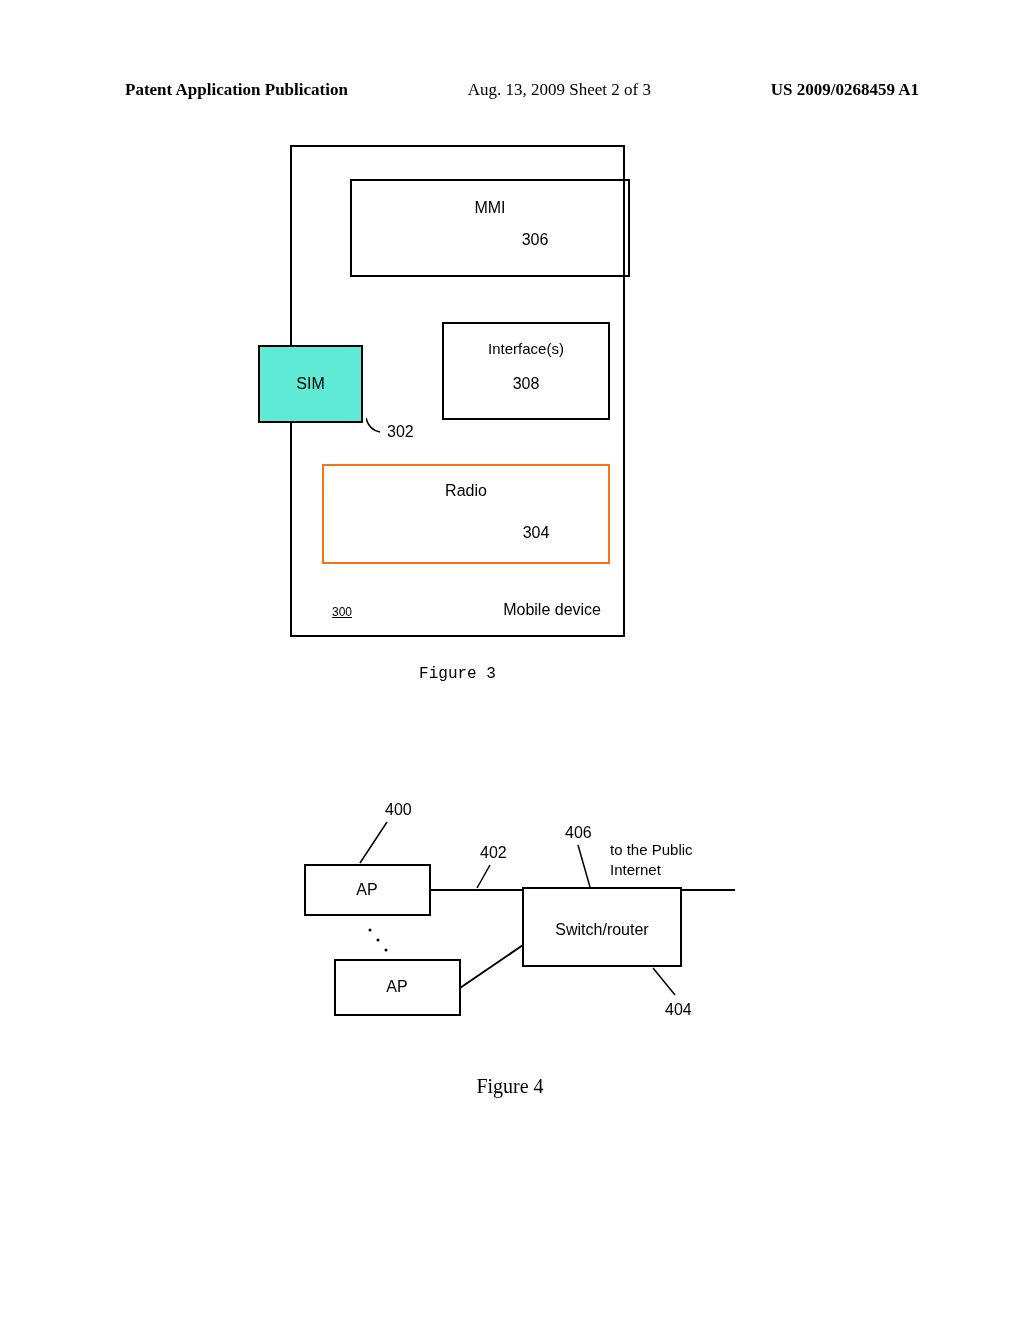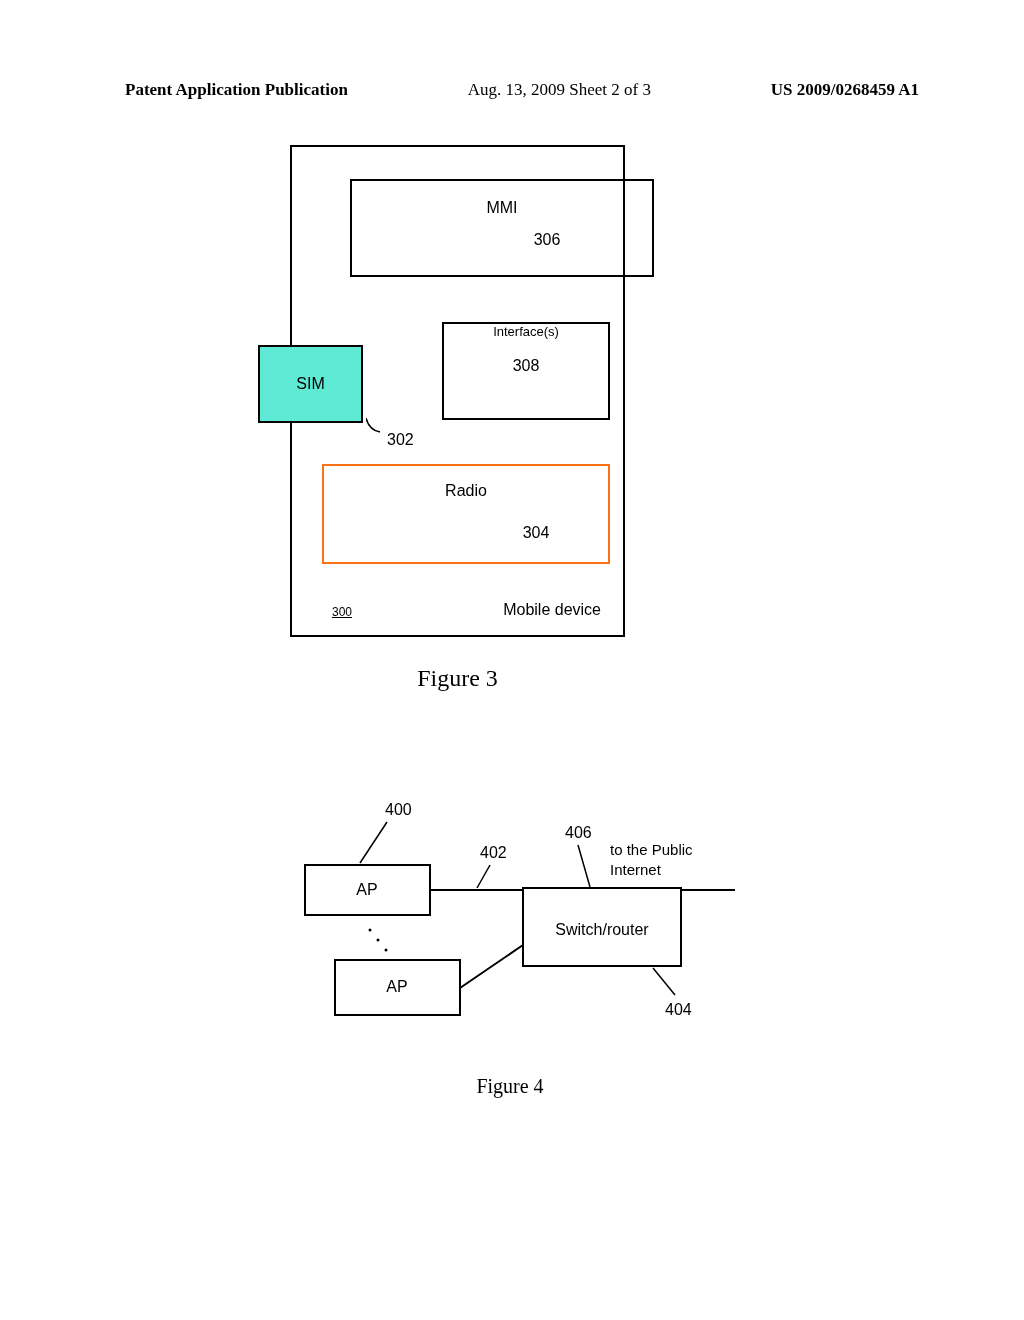--- a/index.html
+++ b/index.html
@@ -44,21 +44,21 @@
     .mobile-device-box {
       position: relative;
       width: 335px;
       height: 492px;
       border: 2px solid black;
     }
     .mmi-box {
       position: absolute;
       top: 32px;
       left: 58px;
-      width: 304px;
+      width: 280px;
       height: 98px;
       border: 2px solid black;
       text-align: center;
     }
     .mmi-text {
       font-family: Arial, sans-serif;
       font-size: 16px;
       margin-top: 18px;
     }
     .mmi-num {
@@ -71,22 +71,22 @@
       position: absolute;
       top: 175px;
       left: 150px;
       width: 168px;
       height: 98px;
       border: 2px solid black;
       text-align: center;
     }
     .interfaces-text {
       font-family: Arial, sans-serif;
-      font-size: 13px;
-      margin-top: 0;
+      font-size: 15px;
+      margin-top: 16px;
     }
     .interfaces-num {
       font-family: Arial, sans-serif;
       font-size: 16px;
       margin-top: 18px;
     }
     .sim-box {
       position: absolute;
       top: 198px;
       left: -34px;
@@ -101,21 +101,21 @@
       font-size: 16px;
       margin-top: 28px;
     }
     .sim-leader {
       position: absolute;
       top: 271px;
       left: 74px;
     }
     .sim-num {
       position: absolute;
-      top: 284px;
+      top: 276px;
       left: 95px;
       font-family: Arial, sans-serif;
       font-size: 16px;
     }
     .radio-box {
       position: absolute;
       top: 317px;
       left: 30px;
       width: 288px;
       height: 100px;
@@ -143,22 +143,23 @@
     }
     .device-label {
       position: absolute;
       bottom: 16px;
       right: 22px;
       font-family: Arial, sans-serif;
       font-size: 16px;
     }
     .fig3-caption {
       text-align: center;
-      font-size: 24px;
+      font-size: 16px;
       margin-top: 28px;
+      font-family: Liberation Mono, monospace;
     }
     
     
     .fig4-container {
       position: absolute;
       top: 790px;
       left: 275px;
       width: 470px;
     }
     .fig4-svg {

